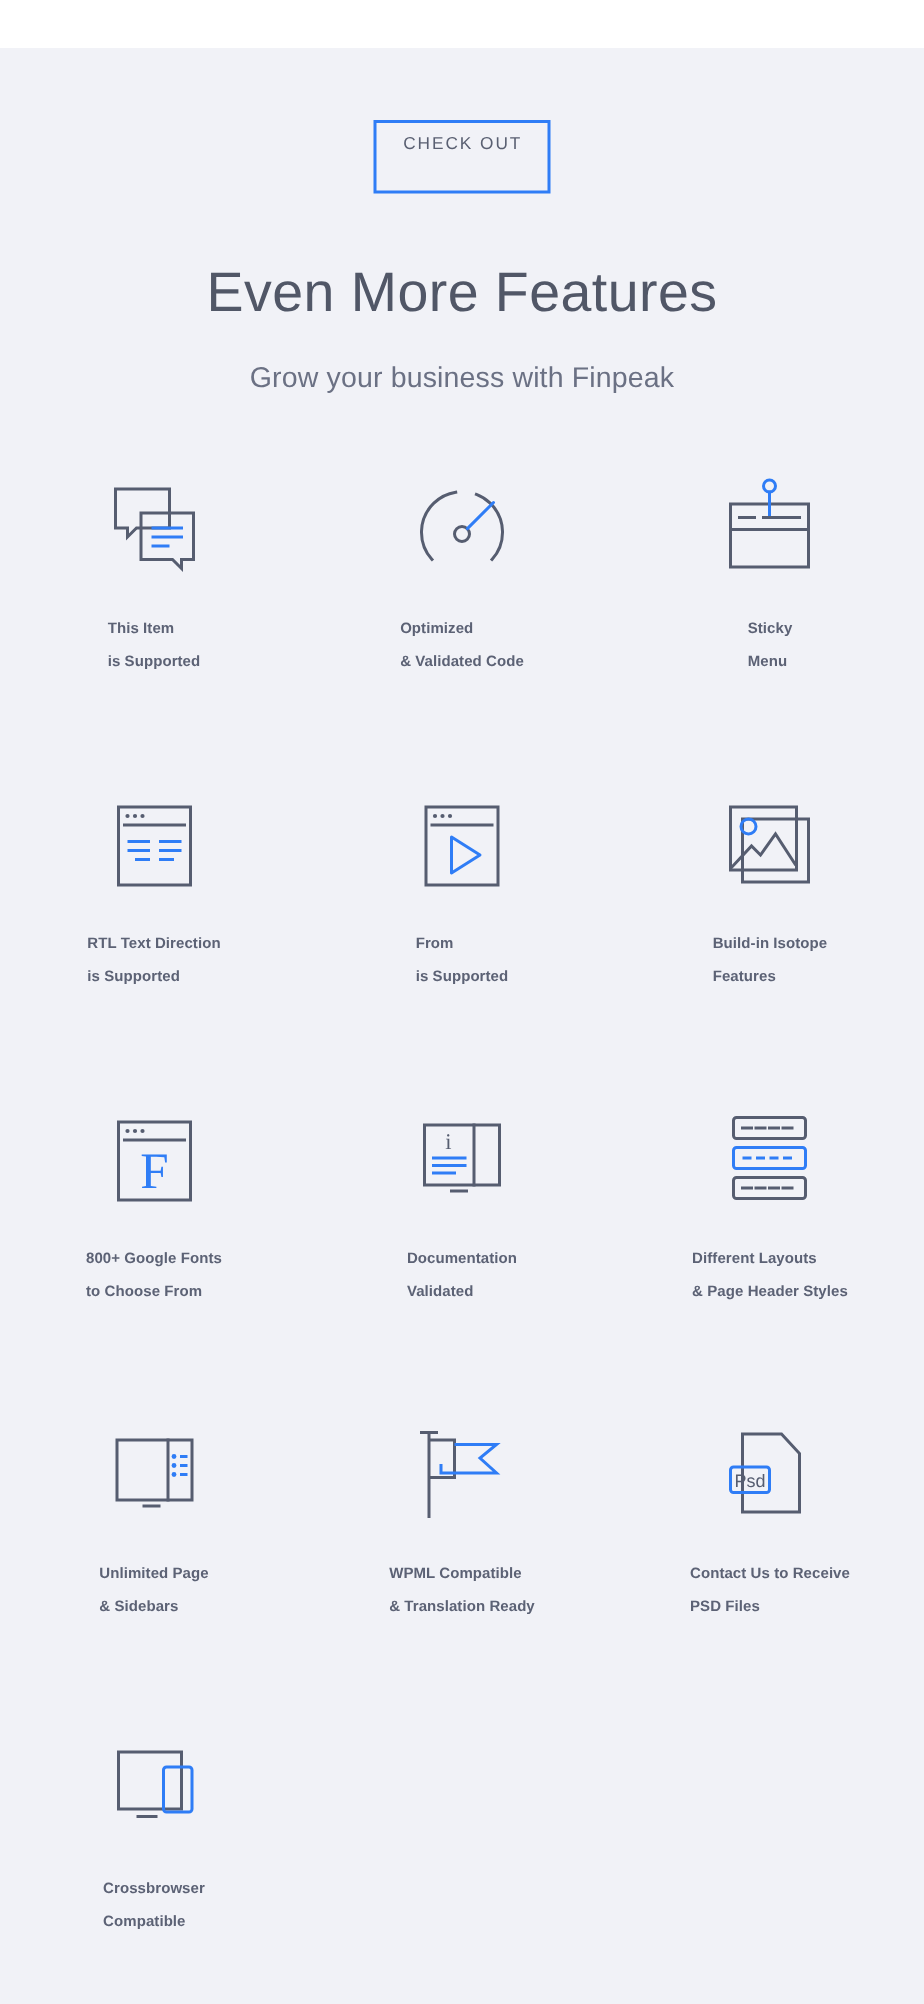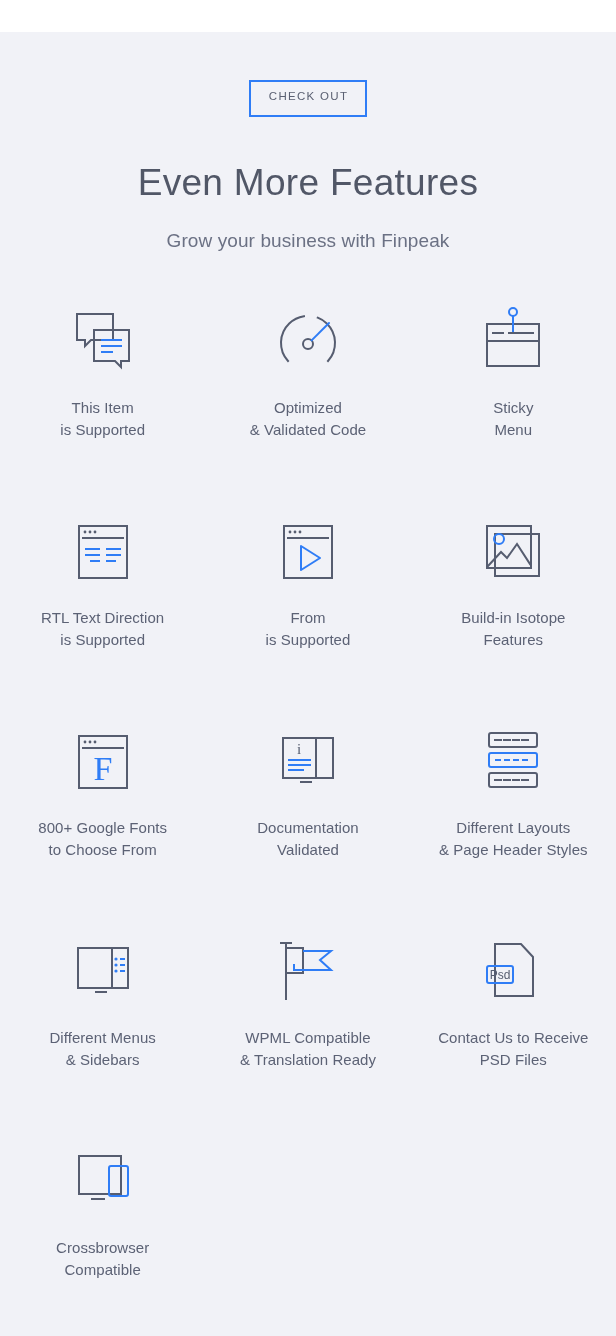--- a/index.html
+++ b/index.html
@@ -28,21 +28,21 @@
   
   .header { text-align: center; }
 
   .check-out-btn {
     display: inline-block;
     border: 2px solid #2f7df6;
     background: transparent;
     color: #5a6072;
     font-size: 11.5px;
     letter-spacing: 1.3px;
-    padding: 9px 17px 12px 18px;
+    padding: 9px 17px 24px 18px;
     font-family: "Liberation Sans", sans-serif;
     line-height: 1;
     cursor: pointer;
   }
 
   .page-title {
     margin-top: 46px;
     font-size: 37px;
     font-weight: 300;
     color: #515767;
@@ -80,25 +80,25 @@
     width: 76px;
     display: flex;
     align-items: center;
     justify-content: center;
   }
 
   .feature-icon svg { display: block; overflow: visible; }
 
   .feature-label {
     margin-top: 17px;
-    text-align: center;
-    font-size: 15px;
+    font-size: 10px;
     line-height: 22px;
     color: #5c6275;
     letter-spacing: 0.05px;
+    font-weight: bold;
   }
 
   .feature-label .l2 { display: block; }
 
   
   .s-dark  { fill: none; stroke: #565d70; stroke-width: 2; stroke-linecap: square; stroke-linejoin: miter; }
   .s-blue  { fill: none; stroke: #2f7df6; stroke-width: 2; stroke-linecap: butt; stroke-linejoin: miter; }
   .s-blue-r{ fill: none; stroke: #2f7df6; stroke-width: 2; stroke-linecap: round; stroke-linejoin: round; }
   .f-dark  { fill: #565d70; }
   .f-blue  { fill: #2f7df6; }
@@ -281,21 +281,21 @@
           <line class="s-dark" x1="31" y1="58" x2="41" y2="58"></line>
           <circle class="f-blue" cx="51" cy="25" r="1.6"></circle>
           <circle class="f-blue" cx="51" cy="31" r="1.6"></circle>
           <circle class="f-blue" cx="51" cy="37" r="1.6"></circle>
           <line class="s-blue" x1="55" y1="25" x2="60" y2="25"></line>
           <line class="s-blue" x1="55" y1="31" x2="60" y2="31"></line>
           <line class="s-blue" x1="55" y1="37" x2="60" y2="37"></line>
         </svg>
       </div>
       <div class="feature-label">
-        <span>Different Menus</span>
+        <span>Unlimited Page</span>
         <span class="l2">&amp; Sidebars</span>
       </div>
     </div>
 
     <div class="feature-card">
       <div class="feature-icon">
         <svg width="76" height="76" viewBox="0 0 76 76">
           <line class="s-dark" x1="16" y1="9" x2="16" y2="65"></line>
           <line class="s-dark" x1="11" y1="9" x2="21" y2="9"></line>
           <path class="s-dark" d="M17 14 H33 V39 H17"></path>

